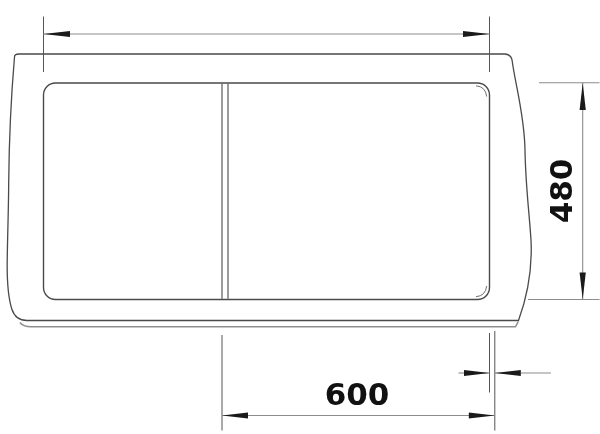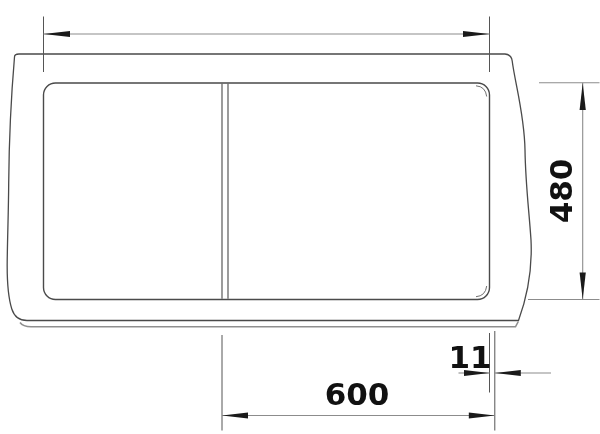--- a/index.html
+++ b/index.html
@@ -111,15 +111,14 @@
       <polygon class="arrow" points="489.5,373 464,370 464,376"></polygon>
       <polygon class="arrow" points="494.8,373 520.8,370 520.8,376"></polygon>
     </g>
   </svg>
 
 
   <div class="dim-label rotated" style="left:511px;top:173px;">480</div>
 
   <div class="dim-label" style="left:307px;top:376px;">600</div>
 
-  <div class="dim-label" style="left:420px;top:338.5px;">11</div>
 
 </div>
 
 </body></html>

